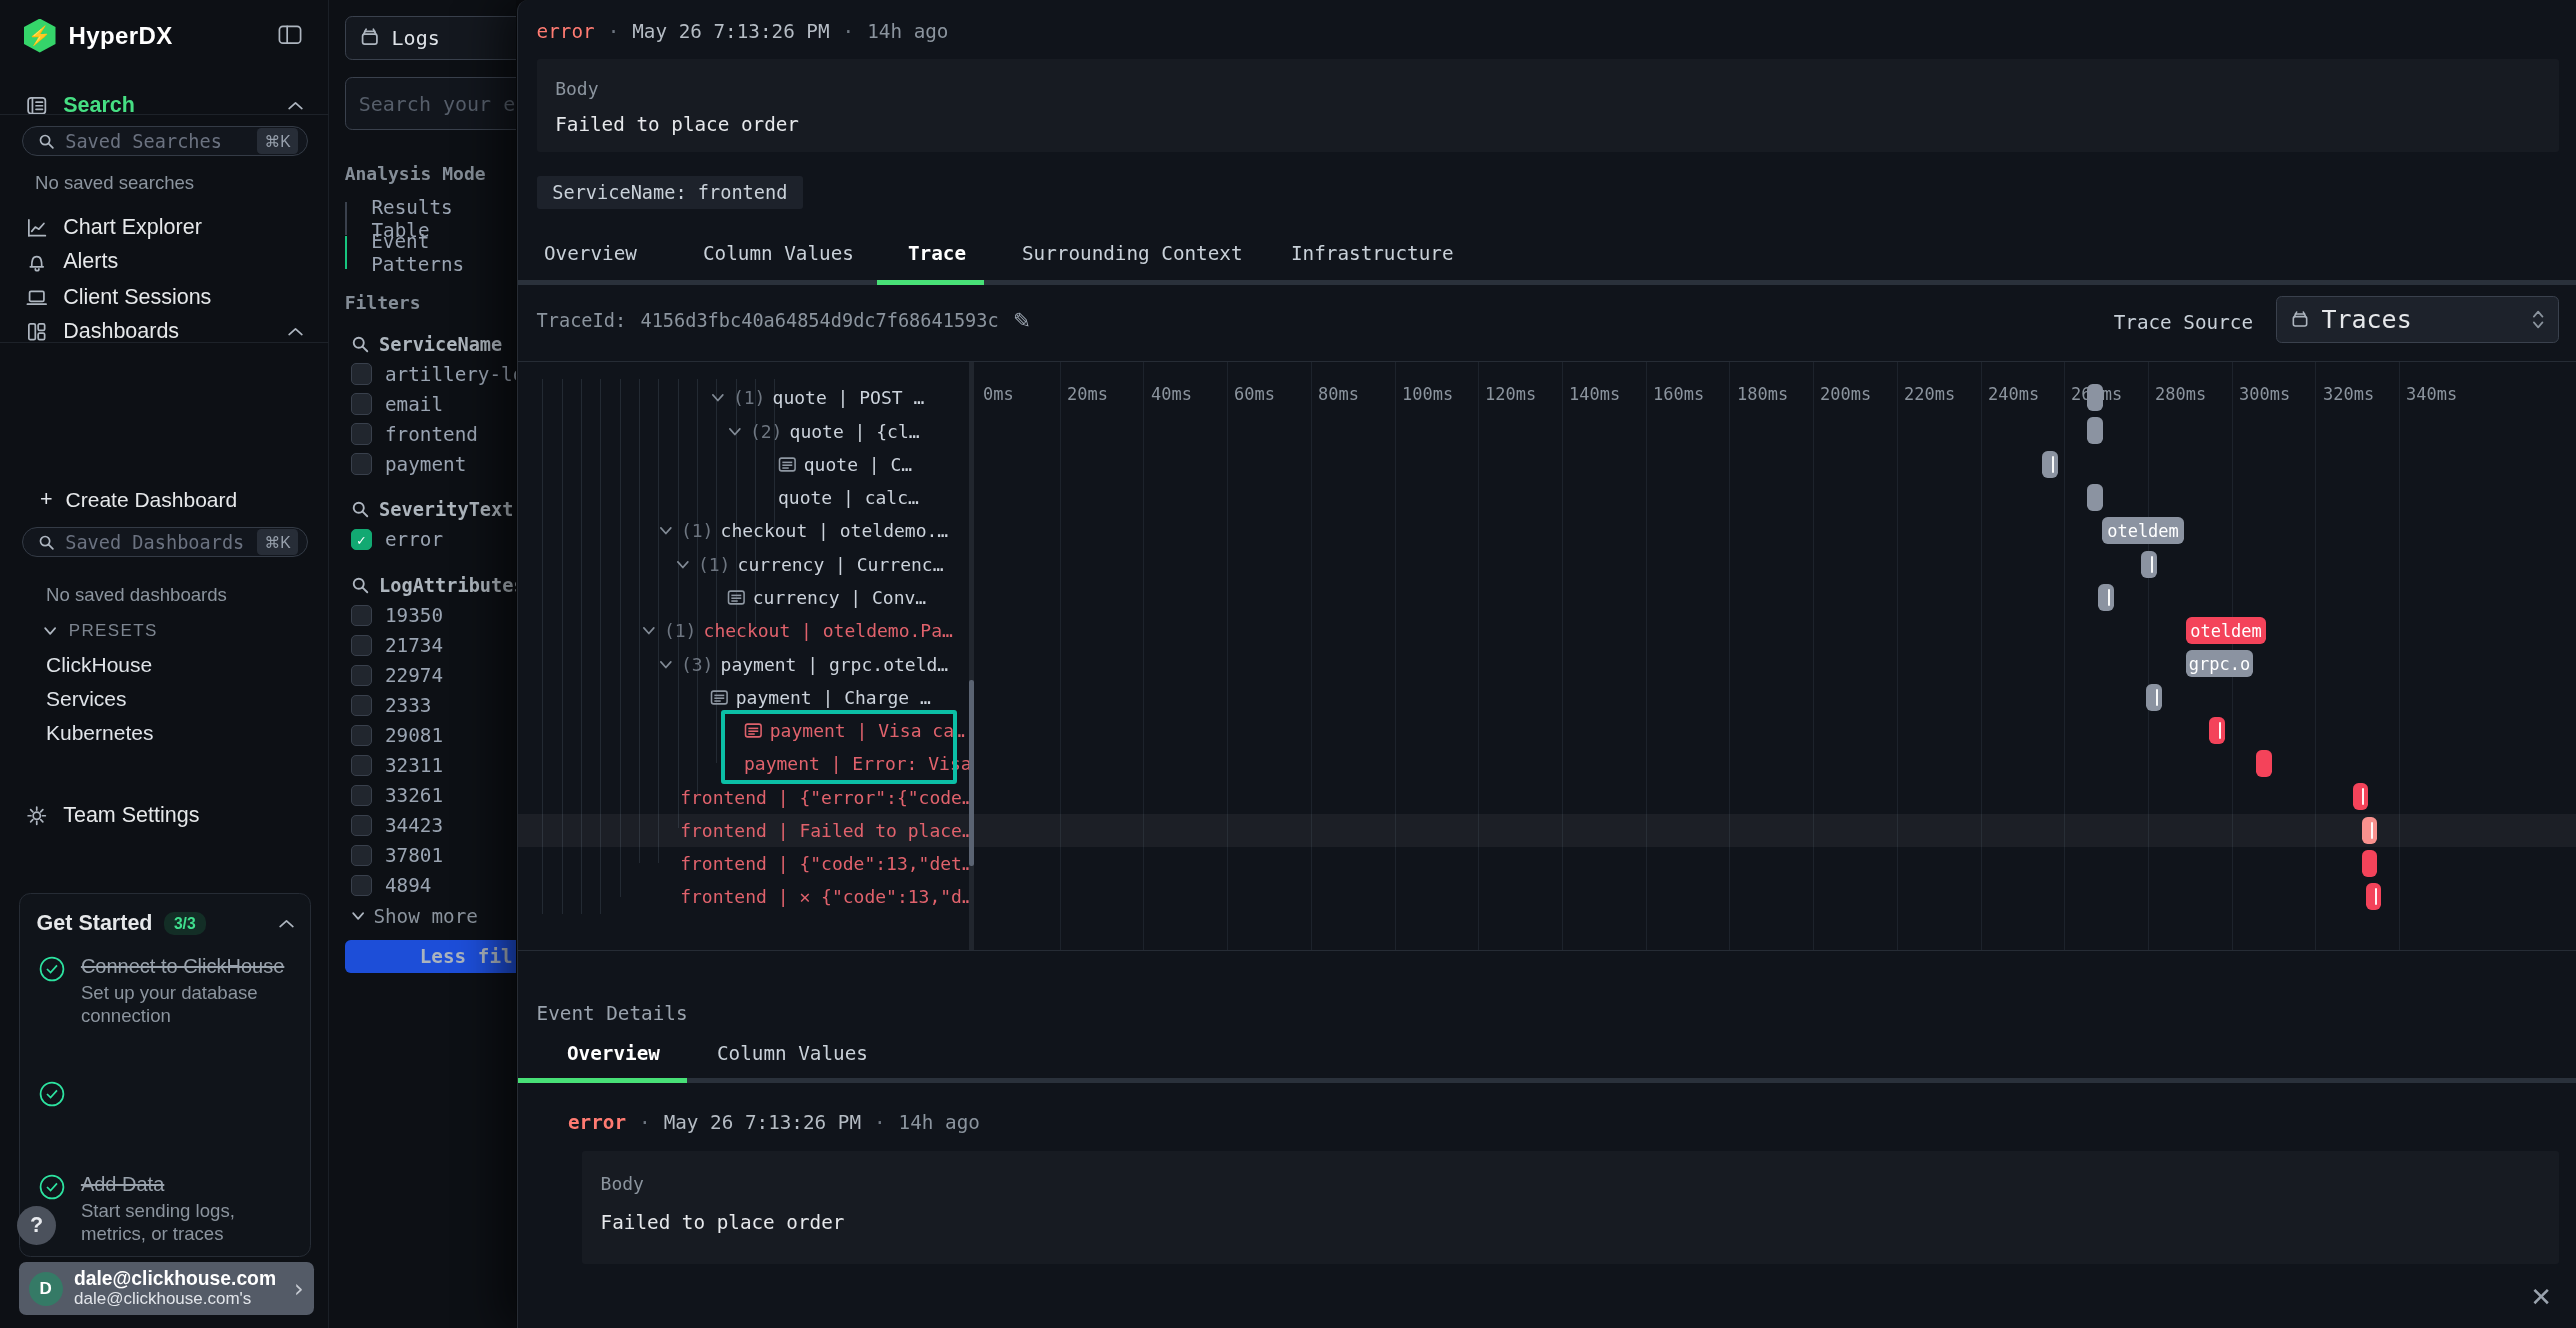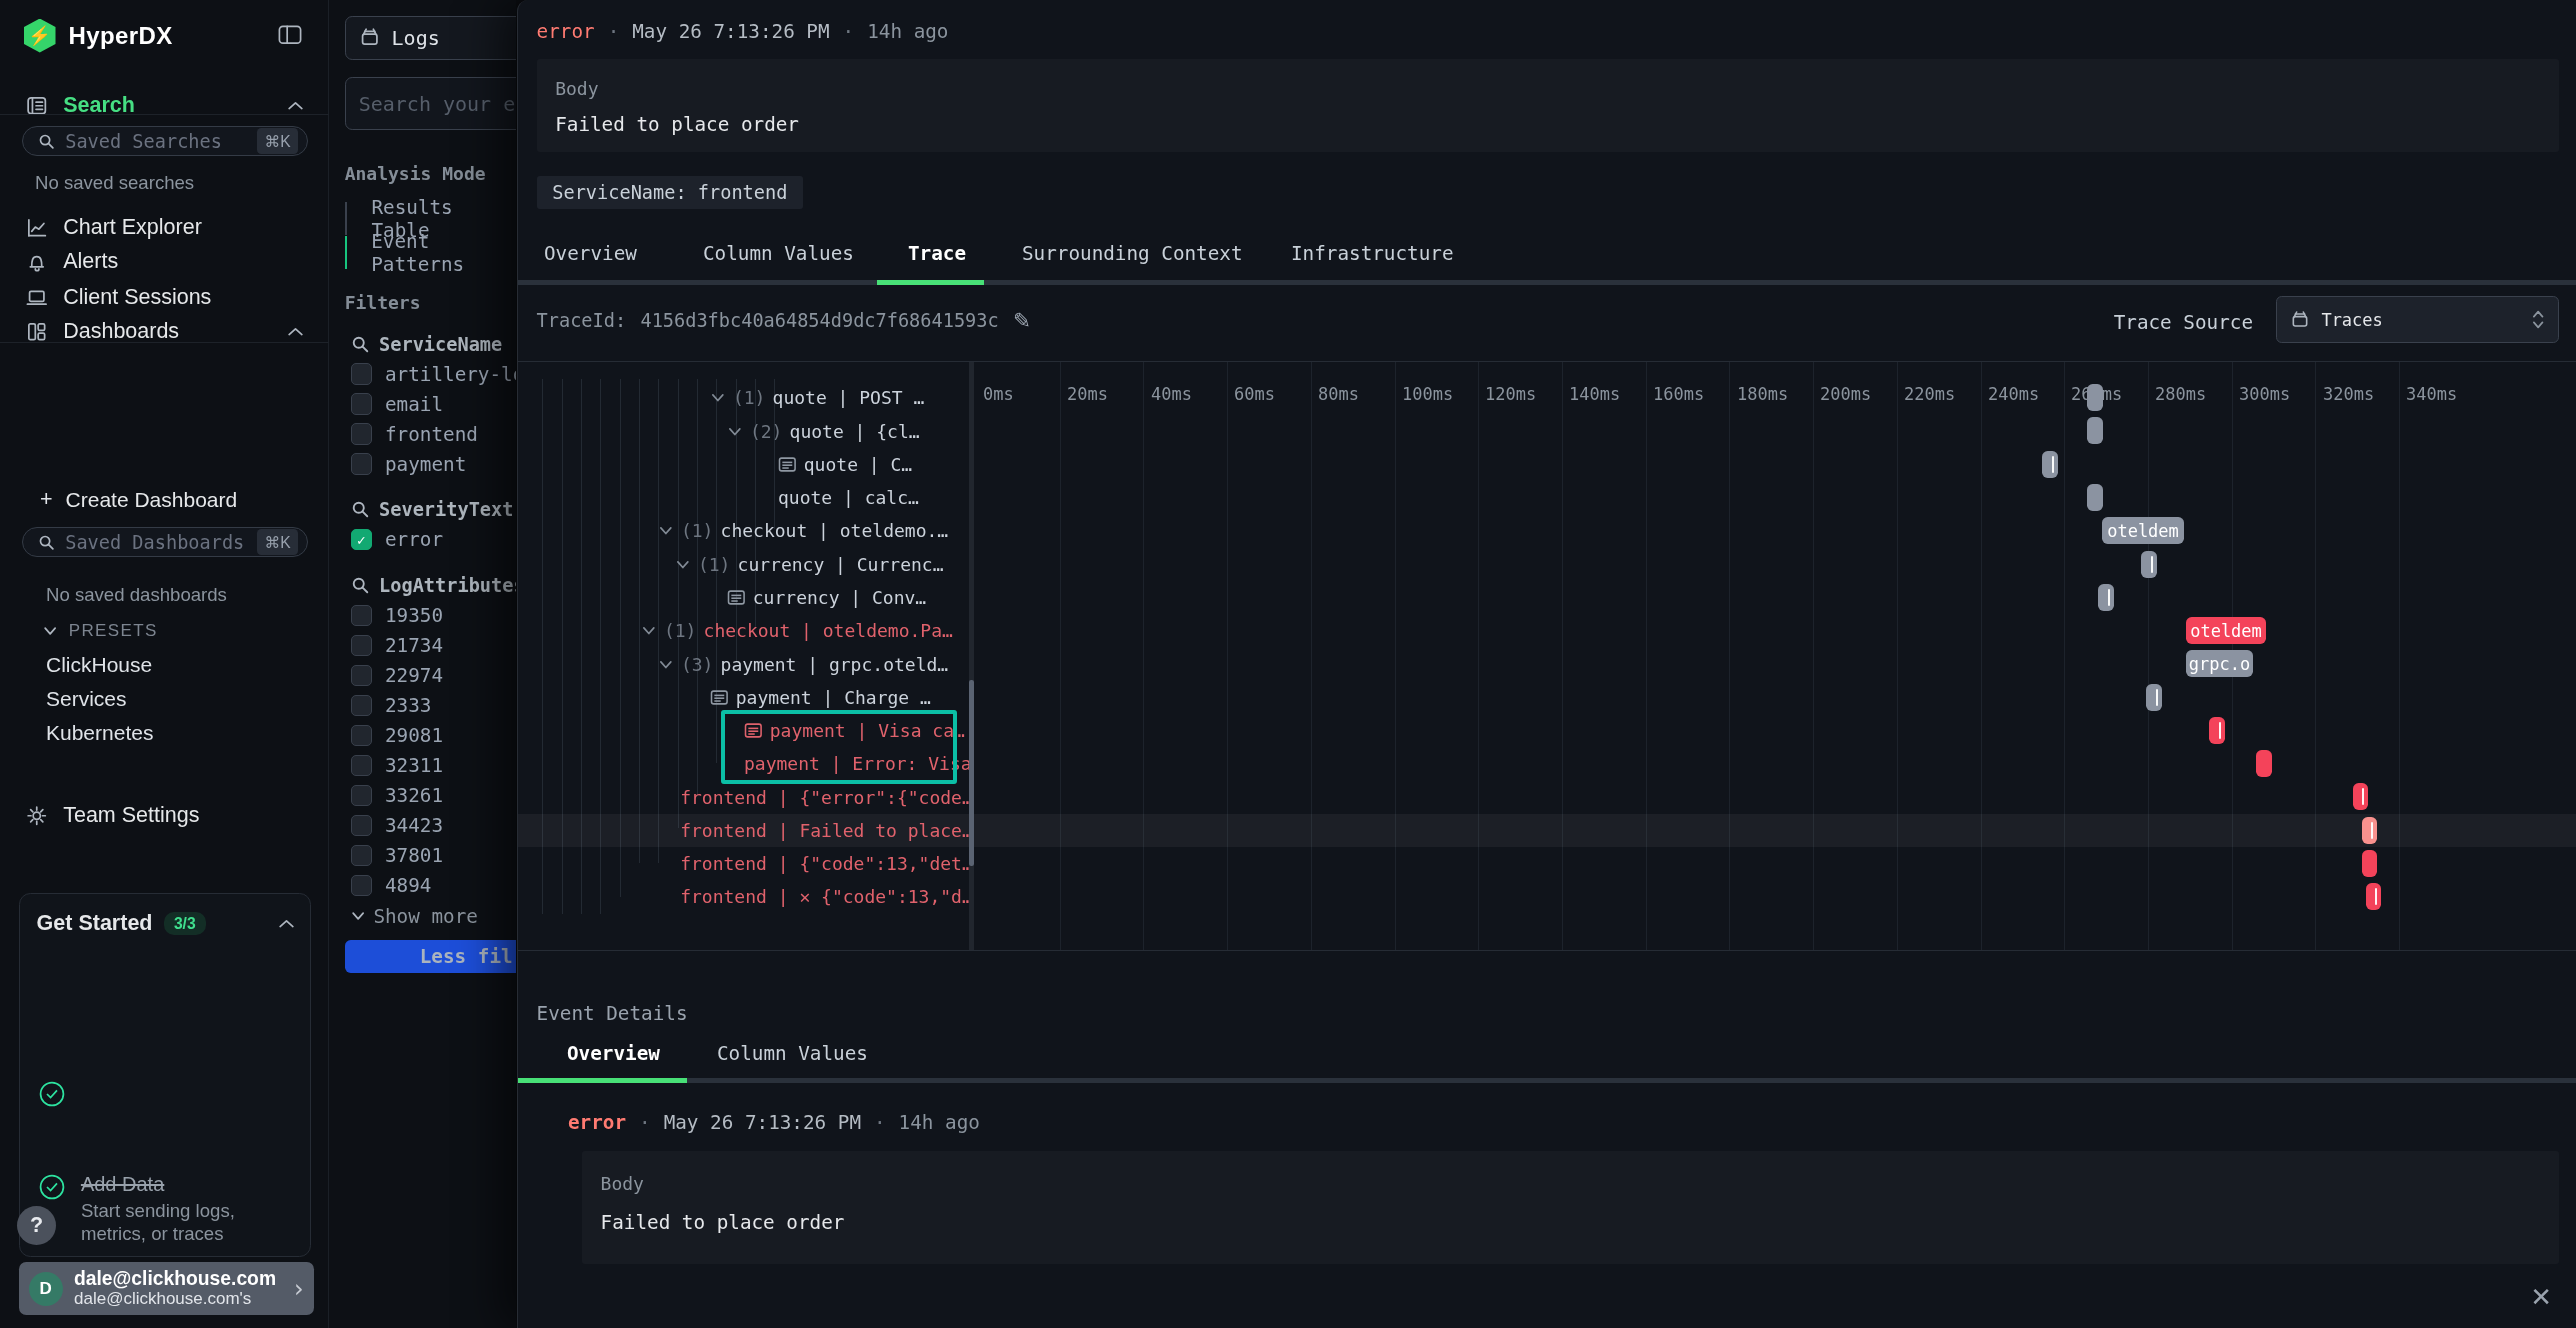--- a/index.html
+++ b/index.html
@@ -87,21 +87,21 @@
   .chip{left:18.6px;top:176px;height:33px;background:var(--card2);border-radius:2.9px;display:inline-flex;
     align-items:center;padding:0 15.7px;font-size:18.6px;color:#c9d1d9;}
   .tab{position:absolute;top:0;font-size:19.3px;color:#c9d1d9;}
   .tab.active{color:#fff;font-weight:bold;}
   .tab-track{height:5px;background:#2a313b;}
   .tab-green{position:absolute;top:0;height:5px;background:#48e077;}
   .traceid-row{left:18.6px;top:308px;display:flex;align-items:center;gap:14.3px;font-size:18.6px;color:var(--mut);}
   .pencil{color:#9aa3ae;font-size:21.5px;font-family:"DejaVu Sans",sans-serif;}
   .tsrc-label{position:absolute;top:311px;font-size:19.3px;color:#c9d1d9;}
   .tsrc-select{position:absolute;top:296px;width:283px;height:47px;border:0.7px solid #3a414d;border-radius:5.7px;
-    background:#1d222b;display:flex;align-items:center;gap:11.4px;padding:0 13px;font-size:17px;color:#e6e8eb;}
+    background:#1d222b;display:flex;align-items:center;gap:11.4px;padding:0 13px;font-size:25px;color:#e6e8eb;}
   
   .waterfall{left:0;top:361px;width:2059px;height:590px;border-top:0.7px solid var(--border);
     border-bottom:0.7px solid var(--border);overflow:hidden;}
   .guide{position:absolute;width:0.7px;background:#232a33;top:17px;}
   .gridline{position:absolute;width:0.7px;background:#1d232c;top:0;bottom:0;}
   .axis-label{position:absolute;top:21.5px;font-size:17px;color:var(--mut);}
   .trow{position:absolute;height:33px;display:flex;align-items:center;gap:7.2px;font-size:18px;white-space:nowrap;}
   .trow .cnt{color:var(--mut2);}
   .trow .lb{color:#ccd3dc;}
   .trow.err .lb{color:var(--rowred);}
@@ -237,20 +237,30 @@
     <span class="side-label">Team Settings</span>
   </div>
 
   <div class="abs gs-card">
     <div class="gs-head">
       <span class="gs-title">Get Started</span>
       <span class="gs-badge">3/3</span>
       <svg width="17" height="11.4" viewBox="0 0 24 16" class="ico" style="margin-left:auto">
           <polyline points="3,12 12,4 21,12"></polyline>
         </svg>
+    </div>
+    <div class="gs-item" style="top:60px">
+      <svg width="30" height="30" viewBox="0 0 42 42" style="stroke:#2de3a0;fill:none;stroke-width:2.4">
+          <circle cx="21" cy="21" r="16"></circle>
+          <polyline points="14,21 19,26 28,16"></polyline>
+        </svg>
+      <div class="txt">
+          <div class="t">Connect to ClickHouse</div>
+        <div class="d">Set up your database connection</div>
+        </div>
     </div>
     <div class="gs-item" style="top:185px">
       <svg width="30" height="30" viewBox="0 0 42 42" style="stroke:#2de3a0;fill:none;stroke-width:2.4">
           <circle cx="21" cy="21" r="16"></circle>
           <polyline points="14,21 19,26 28,16"></polyline>
         </svg>
     </div>
     <div class="gs-item" style="top:278px">
       <svg width="30" height="30" viewBox="0 0 42 42" style="stroke:#2de3a0;fill:none;stroke-width:2.4">
           <circle cx="21" cy="21" r="16"></circle>

